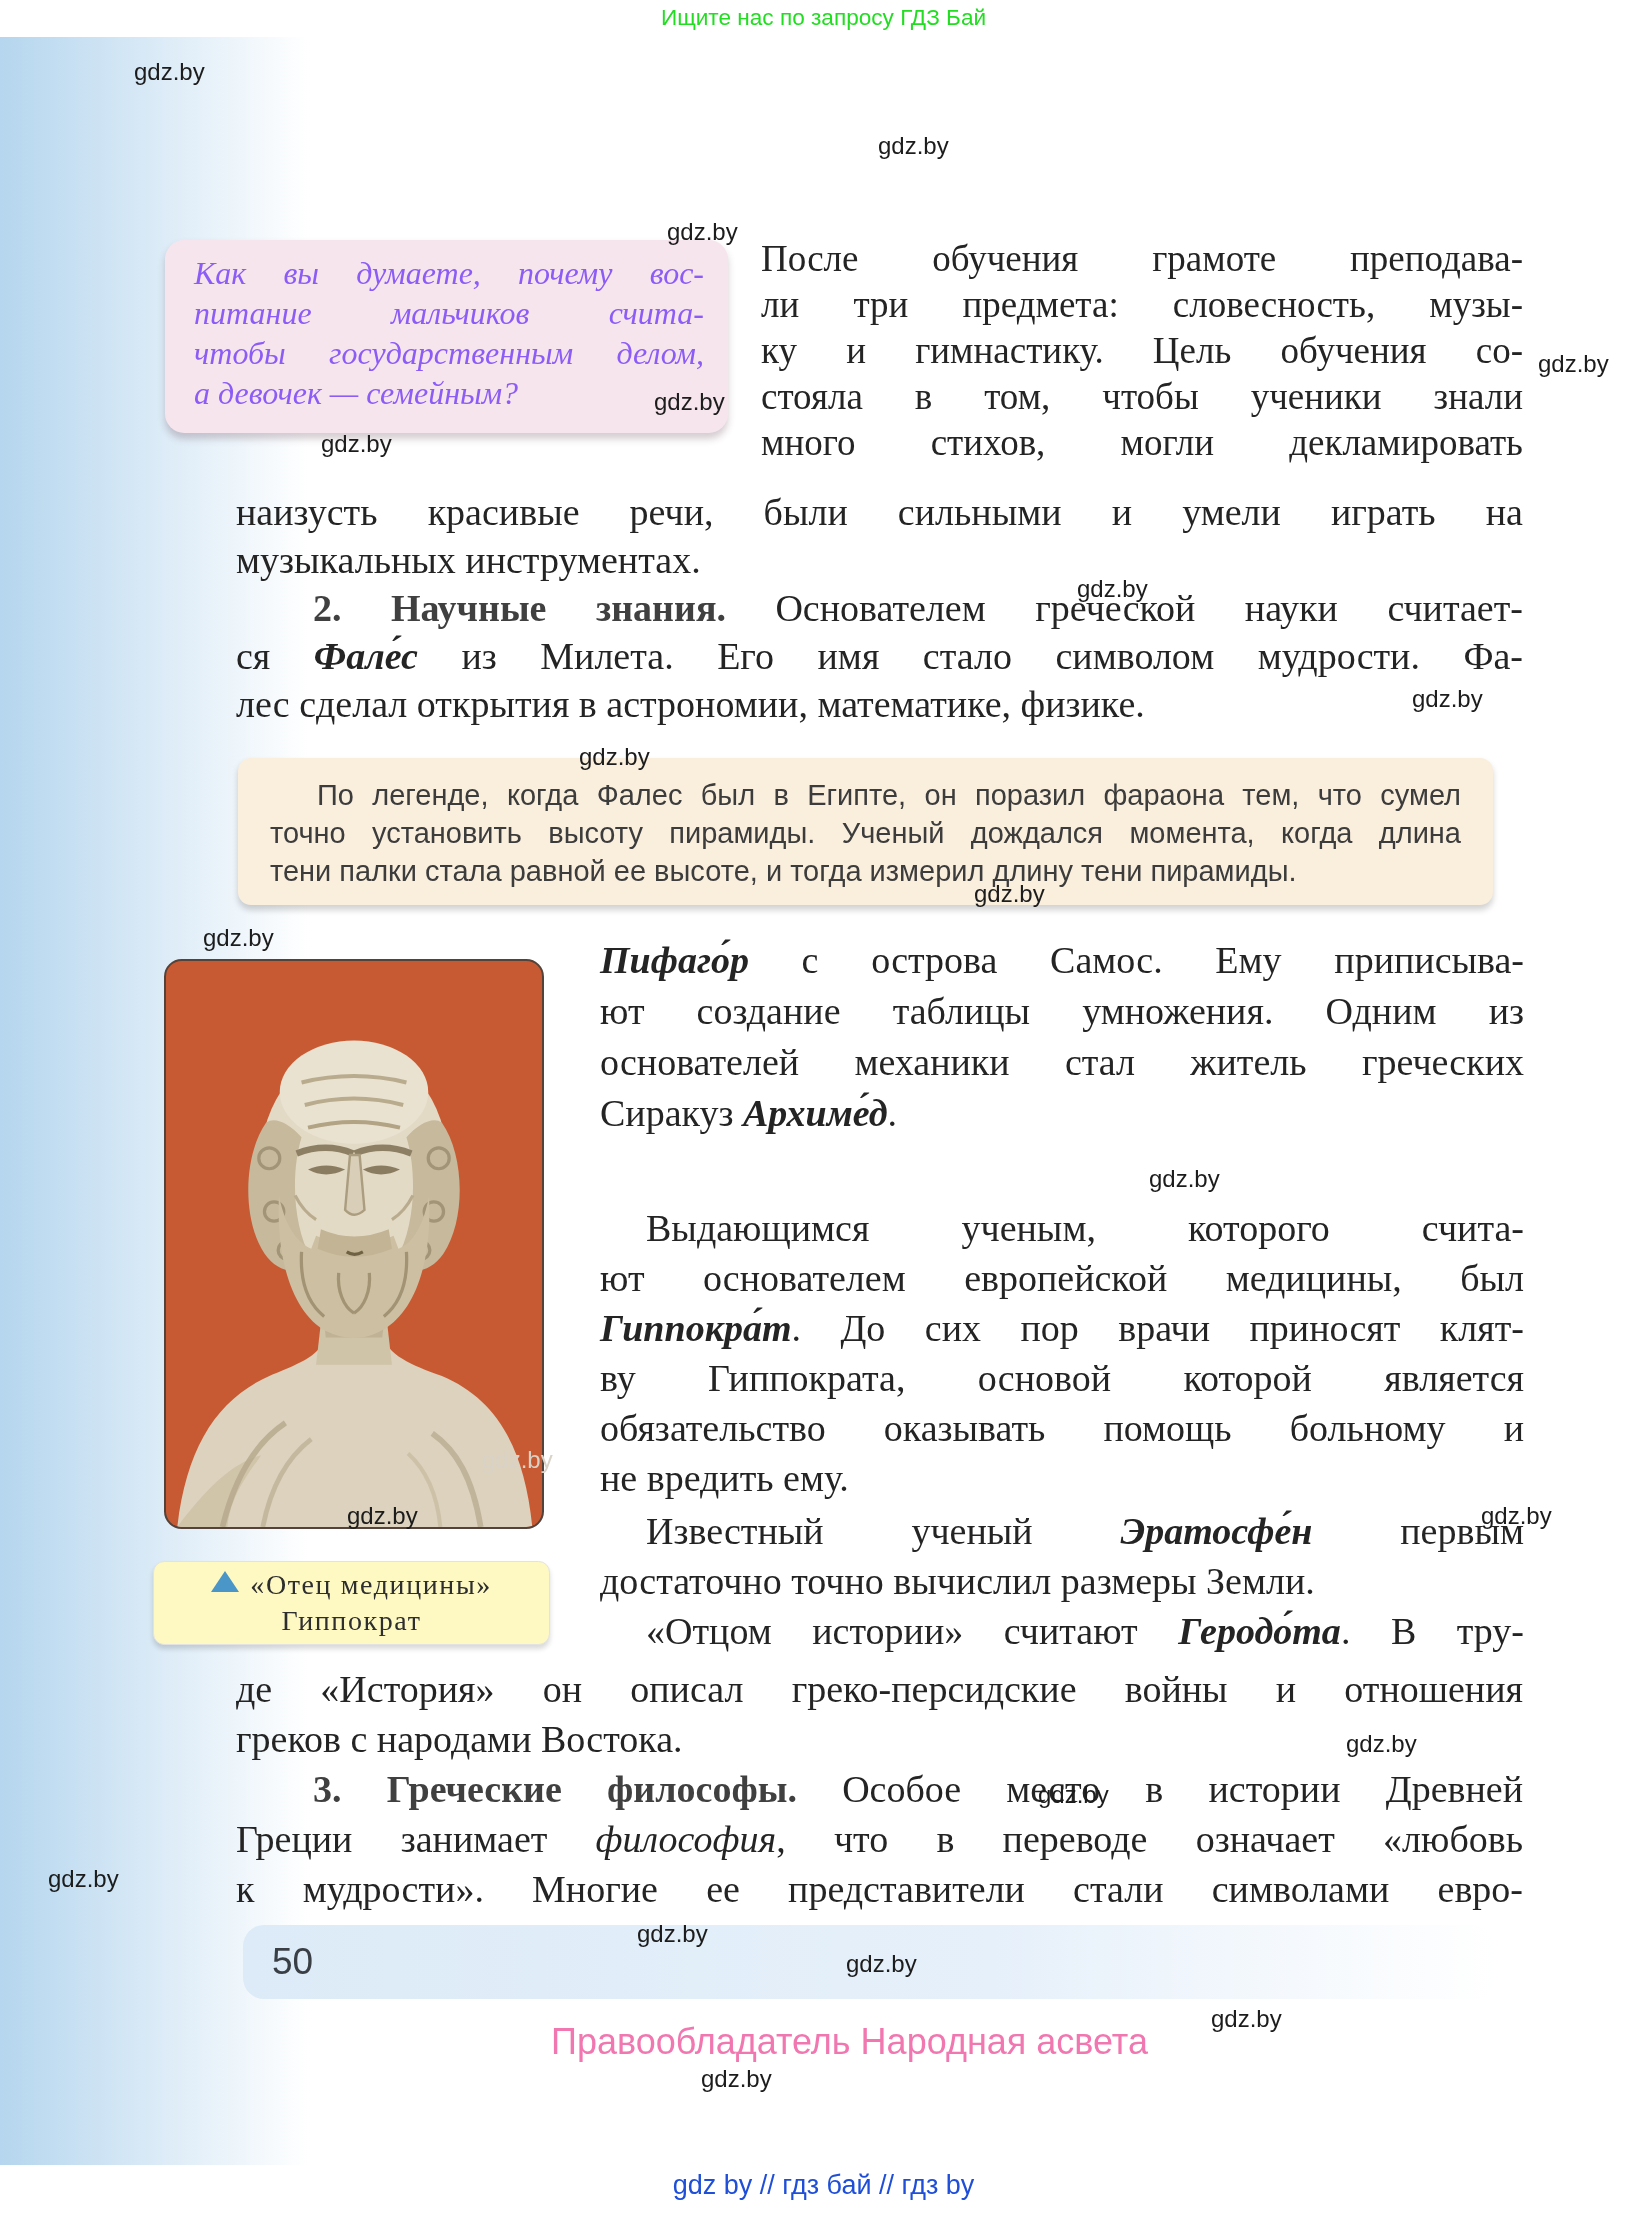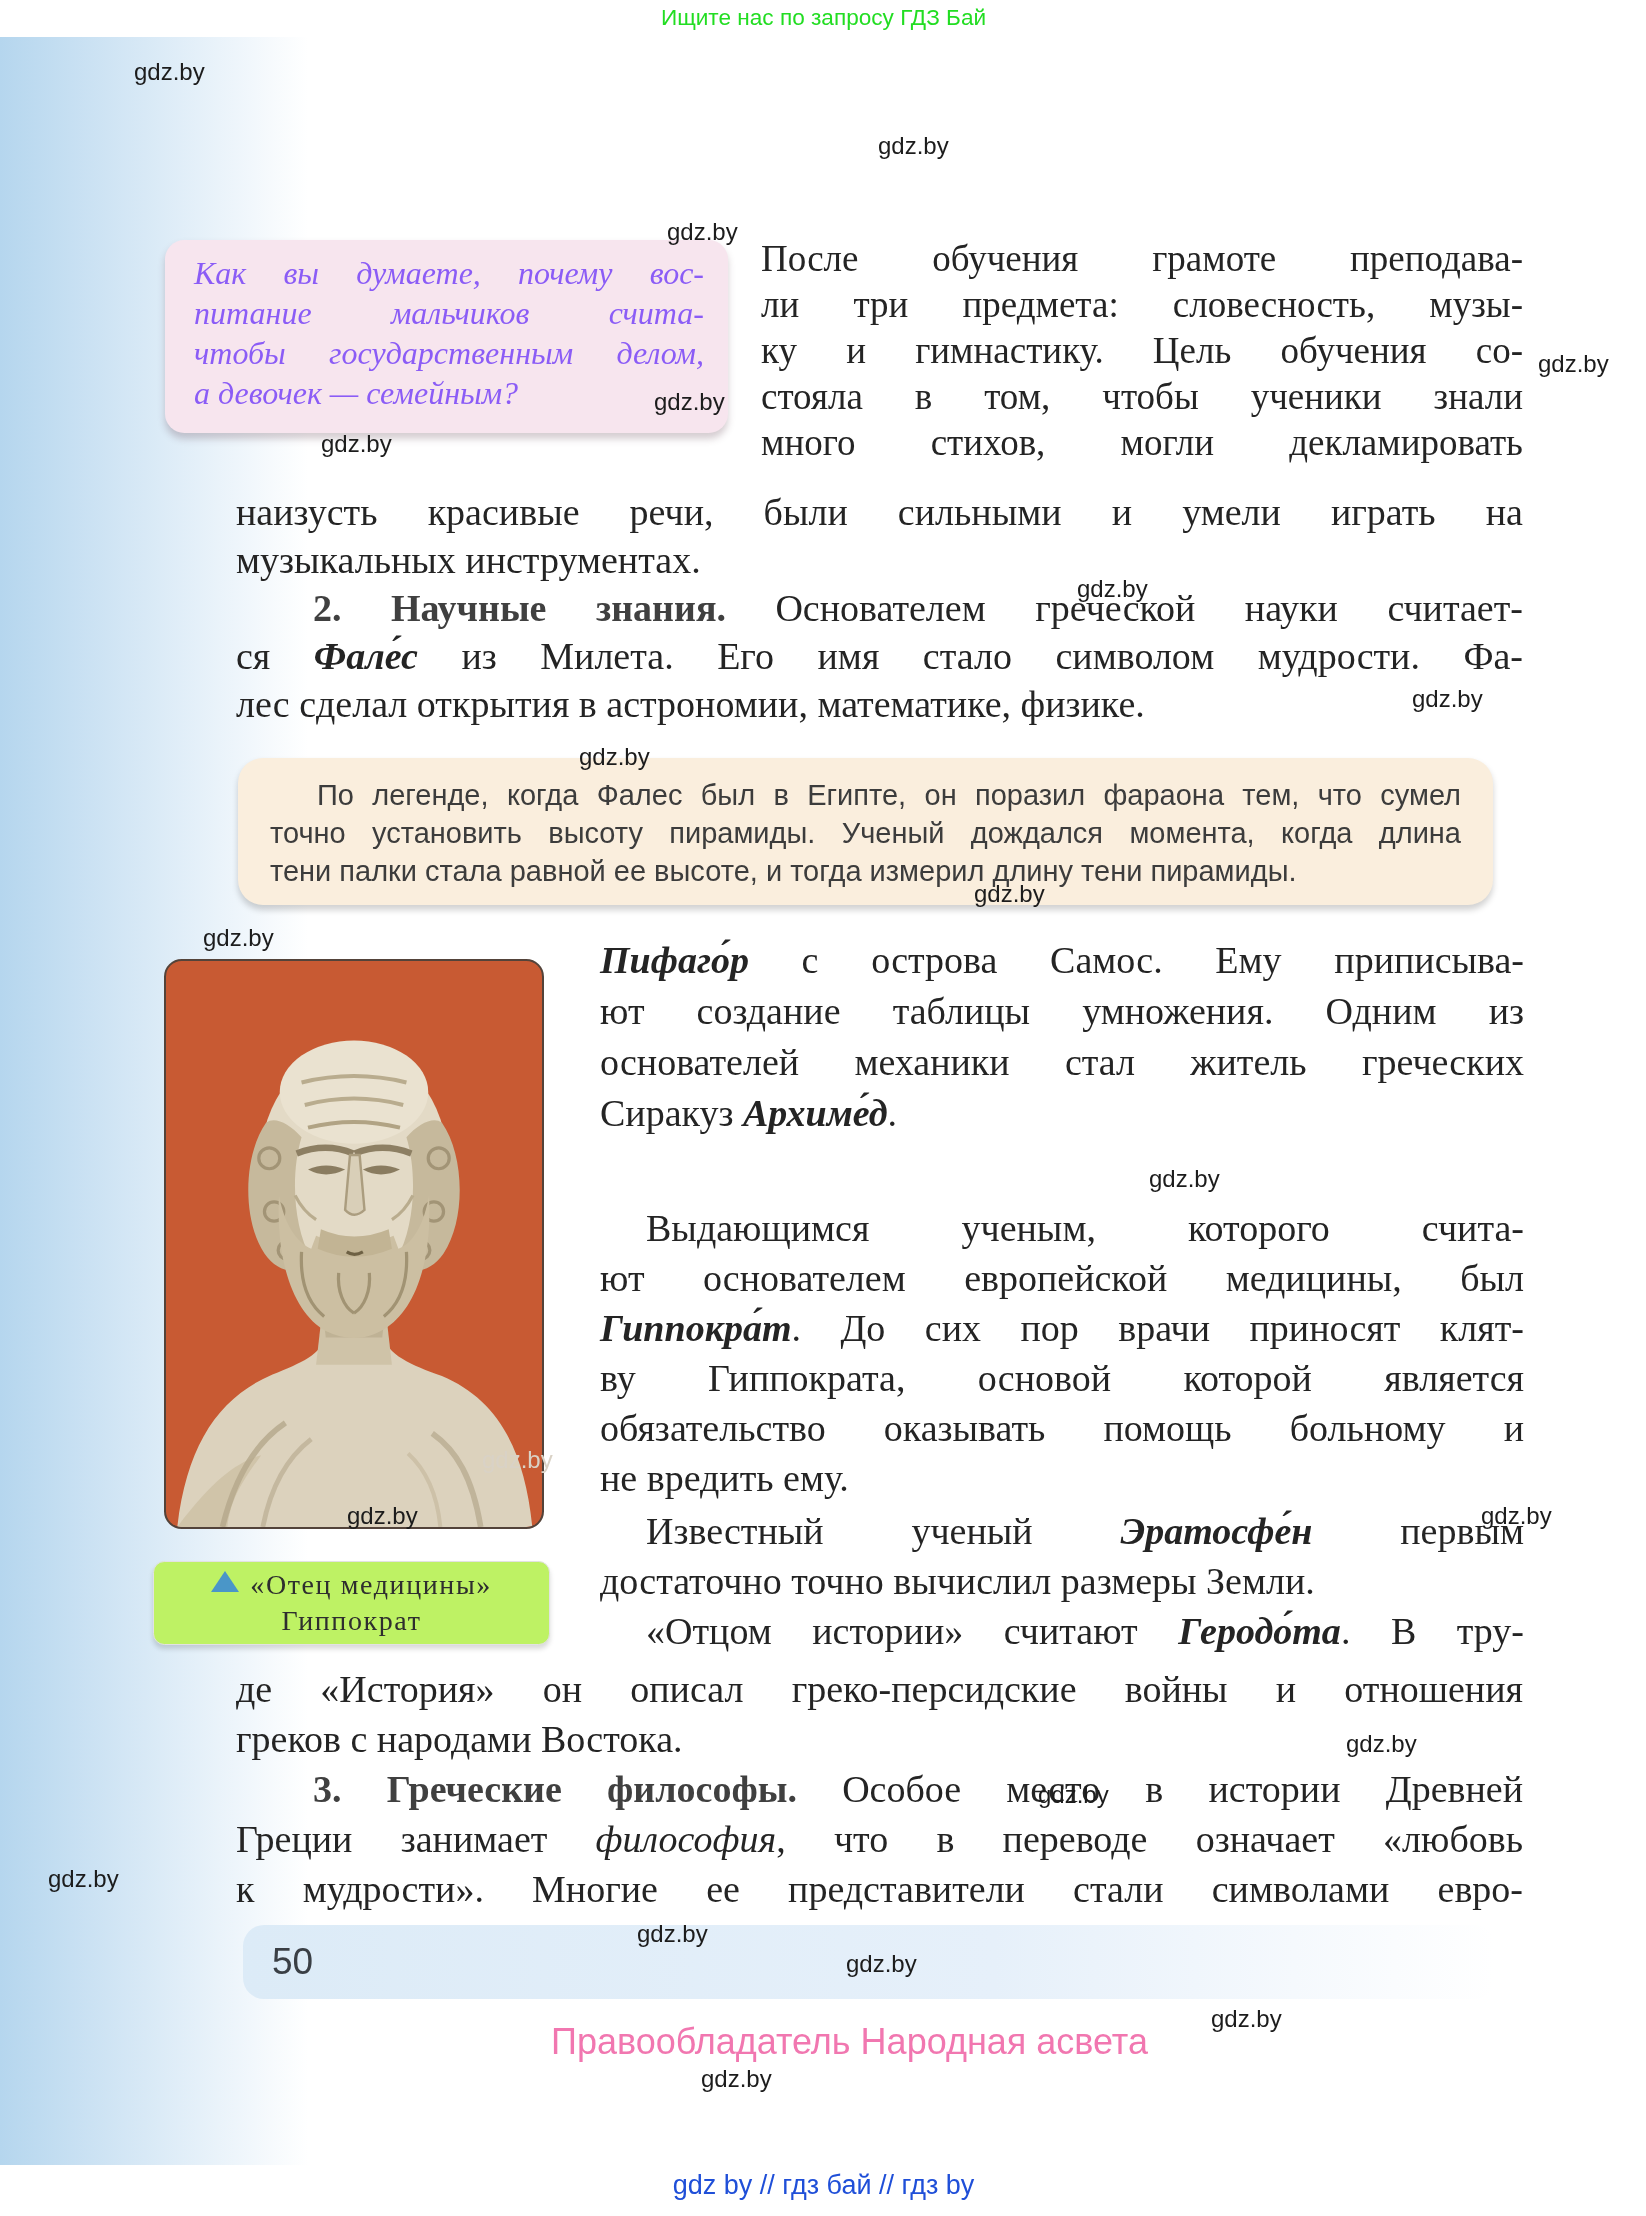--- a/index.html
+++ b/index.html
@@ -18,37 +18,37 @@
   
   #question-box{position:absolute;left:165px;top:240px;width:563px;height:193px;box-sizing:border-box;
                 padding:13px 24px 0 29px;background:#f7e5ee;border-radius:19.3px;
                 box-shadow:0 5.6px 7.3px rgba(90,60,75,.25);
                 font-style:italic;font-size:32px;line-height:40px;color:#8b5cf6;}
   
   .j{text-align:justify;text-align-last:justify;}
   #para1{position:absolute;left:761px;top:236px;width:762px;font-size:37px;line-height:46px;}
   #full1{position:absolute;left:236px;top:488px;width:1287px;font-size:38px;line-height:48px;}
   #legend-box{position:absolute;left:238px;top:758px;width:1255px;height:147px;box-sizing:border-box;
-              padding:17.7px 32px 0 32px;background:#faeedd;border-radius:25px;
+              padding:17.7px 32px 0 32px;background:#faeedd;border-radius:13px;
               box-shadow:0 4.8px 6.4px rgba(0,0,0,.18);
               font-family:"Liberation Sans",sans-serif;font-size:29px;line-height:38px;color:#3c3c3c;}
   #col2a{position:absolute;left:600px;top:935px;width:924px;font-size:38px;line-height:51px;}
   #col2b{position:absolute;left:600px;top:1203px;width:924px;font-size:38px;line-height:50px;}
   #col2c{position:absolute;left:600px;top:1506px;width:924px;font-size:38px;line-height:50px;}
   #col2d{position:absolute;left:600px;top:1606px;width:924px;font-size:38px;line-height:50px;}
   #full2{position:absolute;left:236px;top:1664px;width:1287px;font-size:38px;line-height:50px;}
   .r{color:#404040;font-weight:bold;}
   .bi{font-weight:bold;font-style:italic;}
   .i{font-style:italic;}
   
   #photo{position:absolute;left:164px;top:959px;width:380px;height:570px;background:#c85a33;
          border:2.4px solid #53433a;border-radius:17.7px;box-sizing:border-box;overflow:hidden;}
   
   #caption{position:absolute;left:153px;top:1561px;width:397px;height:84px;box-sizing:border-box;
-           background:#bef264;border:1.6px solid #e2e2e2;border-radius:11.3px;
+           background:#fef9c3;border:1.6px solid #e2e2e2;border-radius:11.3px;
            box-shadow:0 4px 5.6px rgba(0,0,0,.15);text-align:center;
            font-size:28px;line-height:36px;letter-spacing:1.6px;color:#2e2e2e;padding-top:4.8px;}
   .tri{display:inline-block;width:0;height:0;border-left:14.5px solid transparent;
        border-right:14.5px solid transparent;border-bottom:21px solid #4a96c8;
        margin-right:11.3px;position:relative;top:-1.6px;}
   
   #pagebar{position:absolute;left:243px;top:1925px;width:1252px;height:74px;border-radius:21px;
            background:linear-gradient(90deg,#dcebf7 0%,#e6f0fa 60%,rgba(246,250,253,0) 100%);}
   #pagebar span{display:block;padding-left:29px;font-family:"Liberation Sans",sans-serif;
                 font-size:37px;line-height:74px;color:#3a3f45;}

